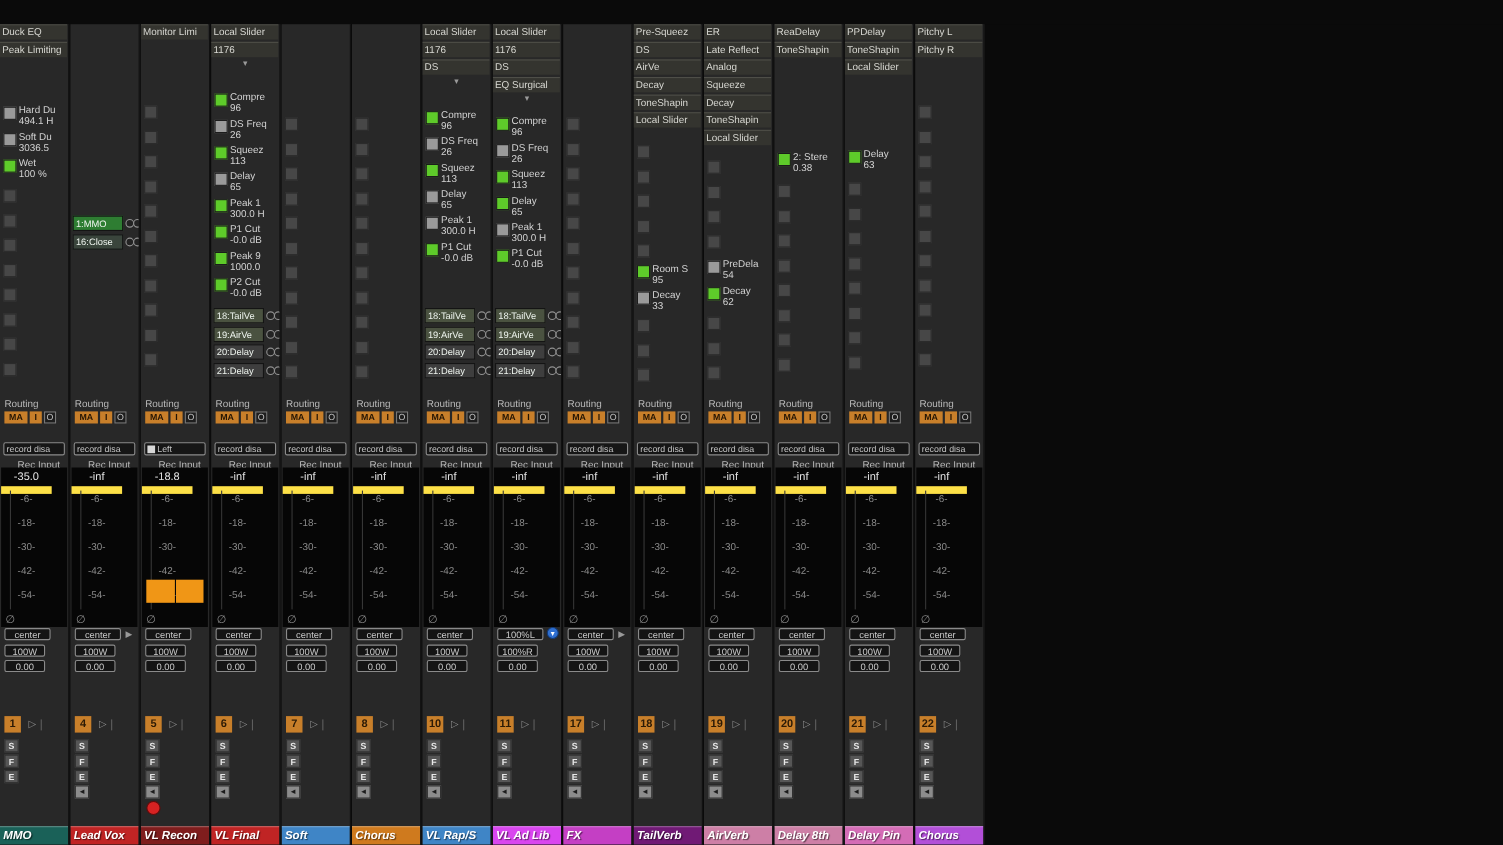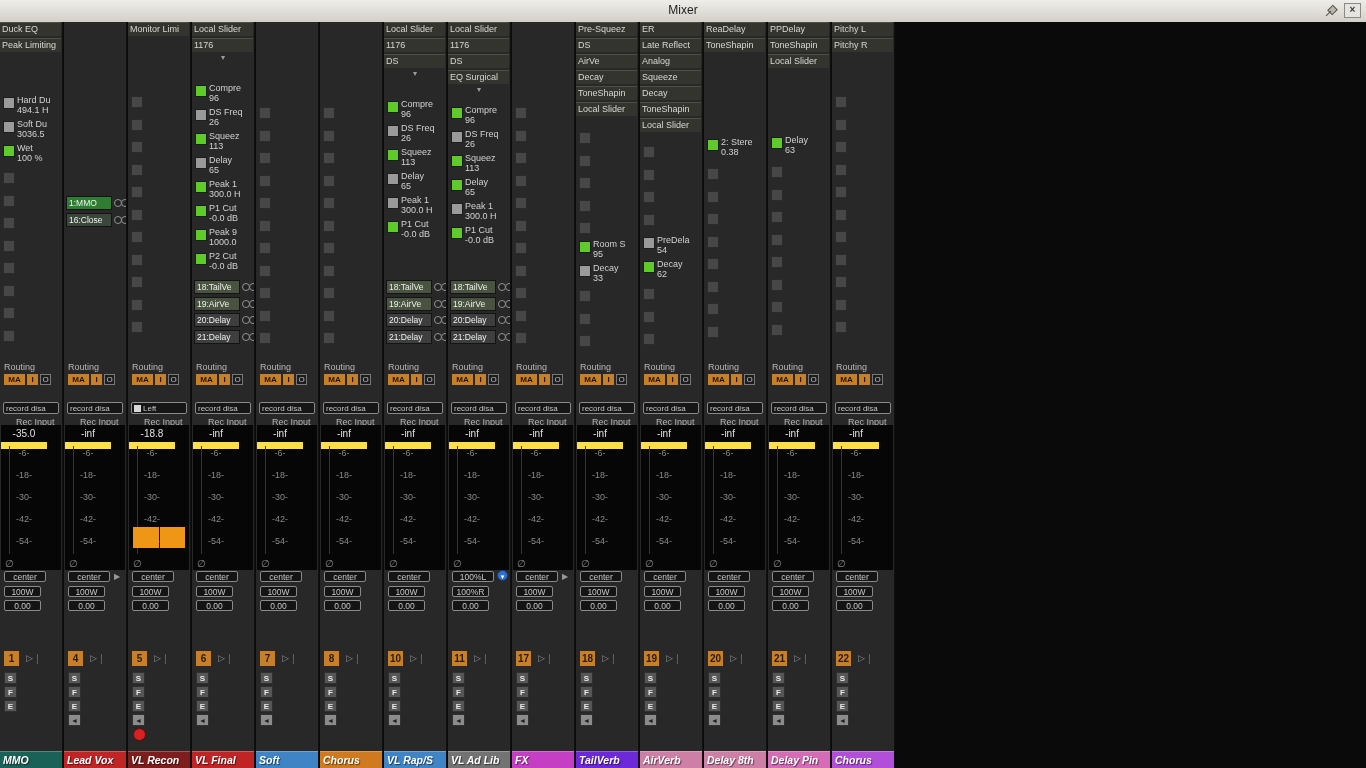--- a/index.html
+++ b/index.html
@@ -84,30 +84,20 @@
   
   .tracklabel{position:absolute;bottom:0;left:0;right:0;height:17px;line-height:16px;color:#ffffff;
     font-style:italic;font-weight:bold;font-size:10.5px;padding-left:3px;box-sizing:border-box;
     border-top:1px solid rgba(255,255,255,.25);white-space:nowrap;overflow:hidden;
     text-shadow:1px 1px 1px rgba(0,0,0,.55);}
 </style>
 </head>
 <body>
 
 <div class="screen">
-  <div class="titlebar">
-    <span class="title-text">Mixer</span>
-    <span class="win-icons">
-      <span class="icon-pin">
-          <i class="ph"></i>
-          <i class="ps"></i>
-        </span>
-      <span class="icon-close">×</span>
-    </span>
-  </div>
   <div class="mixer" id="mixer">
       <div class="col" style="left: 0px;">
         <div class="fx">
           <div class="fx-item">Duck EQ</div>
           <div class="fx-item">Peak Limiting</div>
         </div>
         <div class="slot" style="top: 150px;"></div>
         <div class="slot" style="top: 172.5px;"></div>
         <div class="slot" style="top: 195px;"></div>
         <div class="slot" style="top: 217.5px;"></div>
@@ -661,21 +651,21 @@
         </div>
         <div class="chan">
           <div class="c-num">11</div>
           <div class="c-phase">▷</div>
           <div class="c-phline"></div>
           <div class="c-btn" style="top: 23px;">S</div>
           <div class="c-btn" style="top: 37px;">F</div>
           <div class="c-btn" style="top: 51px;">E</div>
           <div class="c-btn c-spk" style="top: 65px;">◄</div>
         </div>
-        <div class="tracklabel" style="background: #737373;">VL Ad Lib</div>
+        <div class="tracklabel" style="background: #d946ef;">VL Ad Lib</div>
       </div>
       <div class="col" style="left: 512px;">
         <div class="slot" style="top: 85px;"></div>
         <div class="slot" style="top: 107.5px;"></div>
         <div class="slot" style="top: 130px;"></div>
         <div class="slot" style="top: 152.5px;"></div>
         <div class="slot" style="top: 175px;"></div>
         <div class="slot" style="top: 197.5px;"></div>
         <div class="slot" style="top: 220px;"></div>
         <div class="slot" style="top: 242.5px;"></div>
@@ -777,21 +767,21 @@
         </div>
         <div class="chan">
           <div class="c-num">18</div>
           <div class="c-phase">▷</div>
           <div class="c-phline"></div>
           <div class="c-btn" style="top: 23px;">S</div>
           <div class="c-btn" style="top: 37px;">F</div>
           <div class="c-btn" style="top: 51px;">E</div>
           <div class="c-btn c-spk" style="top: 65px;">◄</div>
         </div>
-        <div class="tracklabel" style="background: #6d28d9;">TailVerb</div>
+        <div class="tracklabel" style="background: #701a75;">TailVerb</div>
       </div>
       <div class="col" style="left: 640px;">
         <div class="fx">
           <div class="fx-item">ER</div>
           <div class="fx-item">Late Reflect</div>
           <div class="fx-item">Analog</div>
           <div class="fx-item">Squeeze</div>
           <div class="fx-item">Decay</div>
           <div class="fx-item">ToneShapin</div>
           <div class="fx-item">Local Slider</div>

